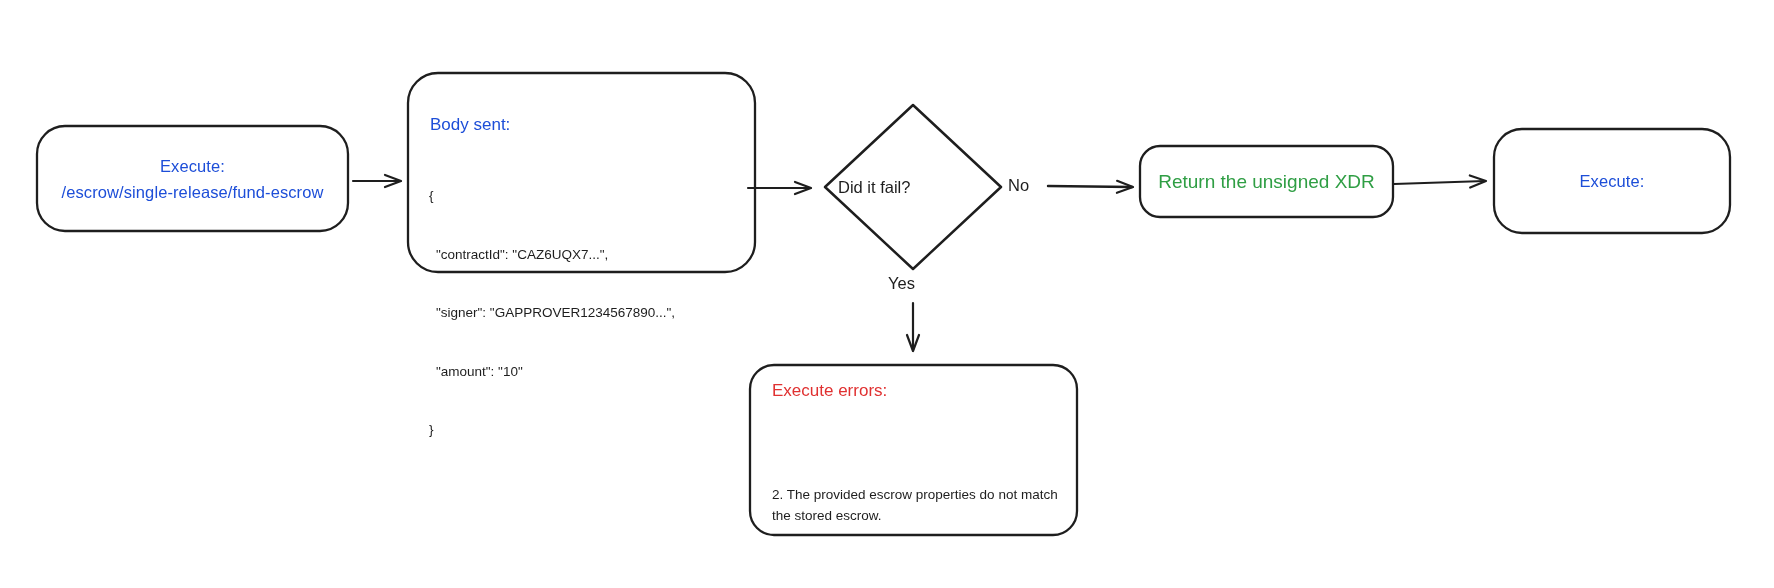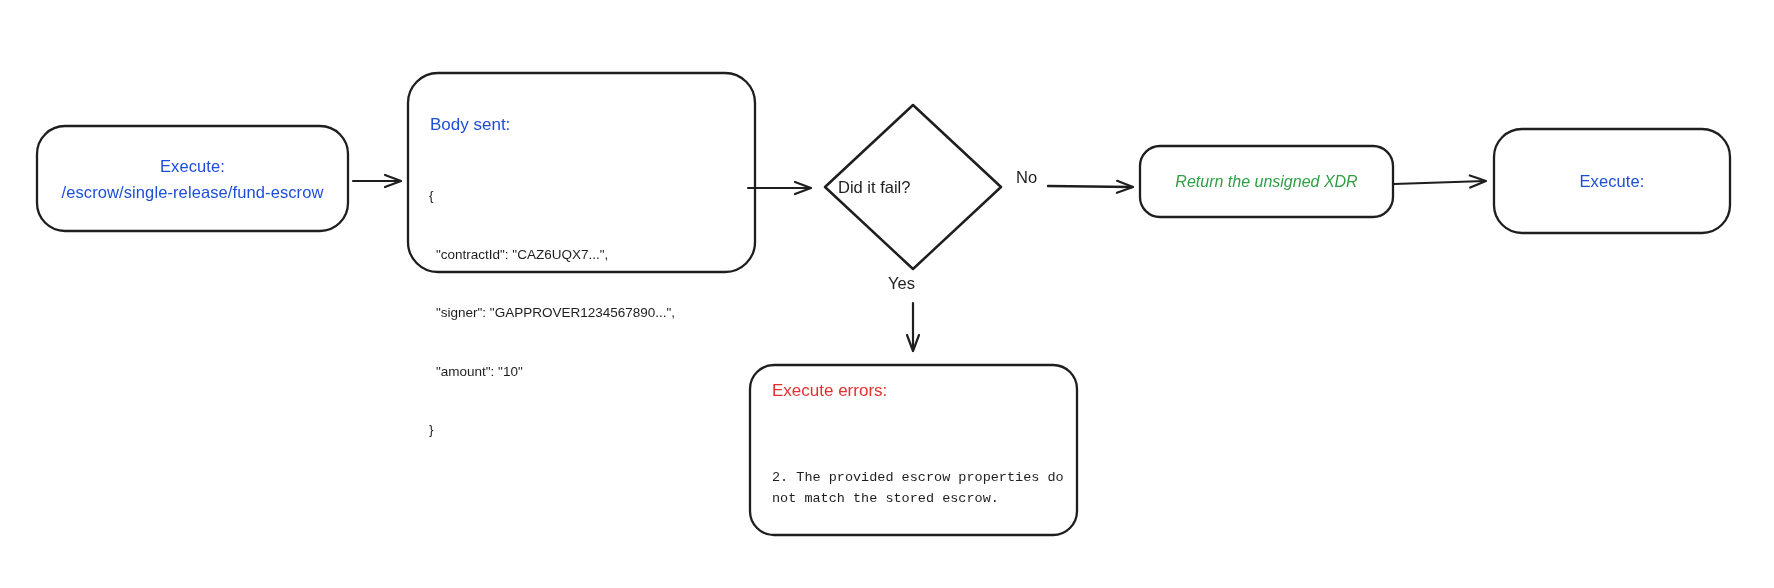--- a/index.html
+++ b/index.html
@@ -27,34 +27,34 @@
   .start-node{left:37px;top:126px;width:311px;height:105px;}
 
   
   .body-heading{left:430px;top:115px;font-size:17px;line-height:20px;}
   .code-block{left:429px;top:147px;font-size:13.5px;line-height:19.5px;white-space:pre;}
   .code-line.indent{padding-left:7px;}
 
   
   .decision-label{left:838px;top:178px;width:150px;font-size:16.5px;text-align:left;}
   .edge-label{font-size:16.5px;}
-  .no-label{left:1008px;top:168px;margin-left:8px;}
+  .no-label{left:1008px;top:176px;}
   .yes-label{left:888px;top:274px;width:50px;text-align:left;}
 
   
-  .return-node{left:1140px;top:146px;width:253px;height:71px;font-size:16px;font-style:italic;}
+  .return-node{left:1140px;top:146px;width:253px;height:71px;font-size:19px;}
 
   
   .send-node{left:1494px;top:129px;width:236px;height:104px;}
 
   
   .errors-heading{left:772px;top:380px;font-size:17px;line-height:21px;}
   .error-item{left:772px;width:296px;font-size:13.5px;line-height:21px;}
   .error-item-1{top:412px;}
-  .error-item-2{top:467px;font-family:Liberation Mono, monospace;}
+  .error-item-2{top:484px;}
 </style>
 </head>
 <body>
 
 <div class="canvas">
 
   <svg class="shapes" viewBox="0 0 1774 588" xmlns="http://www.w3.org/2000/svg">
     <defs>
       <marker id="arrowhead" markerWidth="22" markerHeight="18" refX="17" refY="8" orient="auto" markerUnits="userSpaceOnUse">
         <path d="M2 2 L18 8 L2 14" fill="none" stroke="#1e1e1e" stroke-width="2.2" stroke-linecap="round" stroke-linejoin="round"></path>

